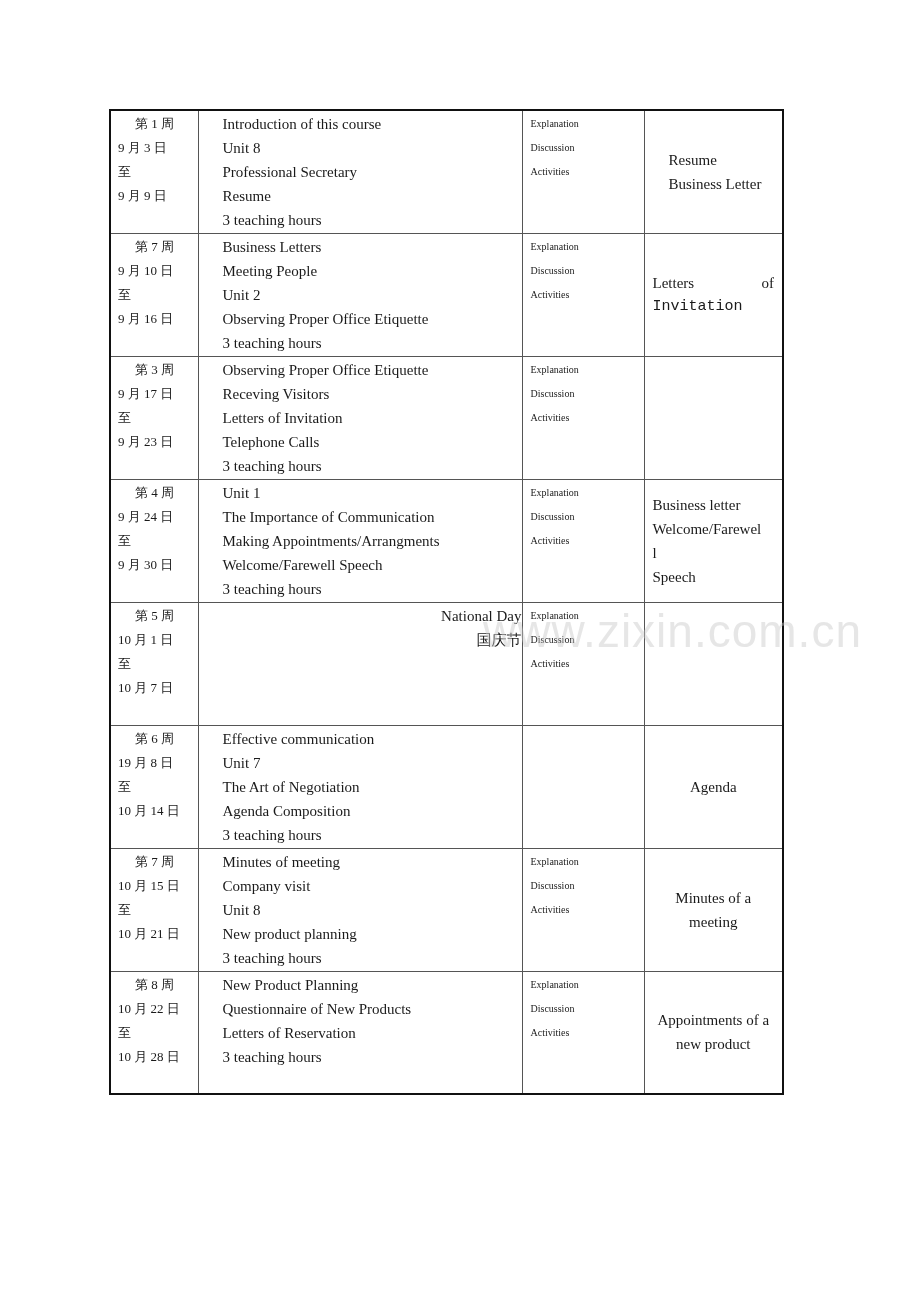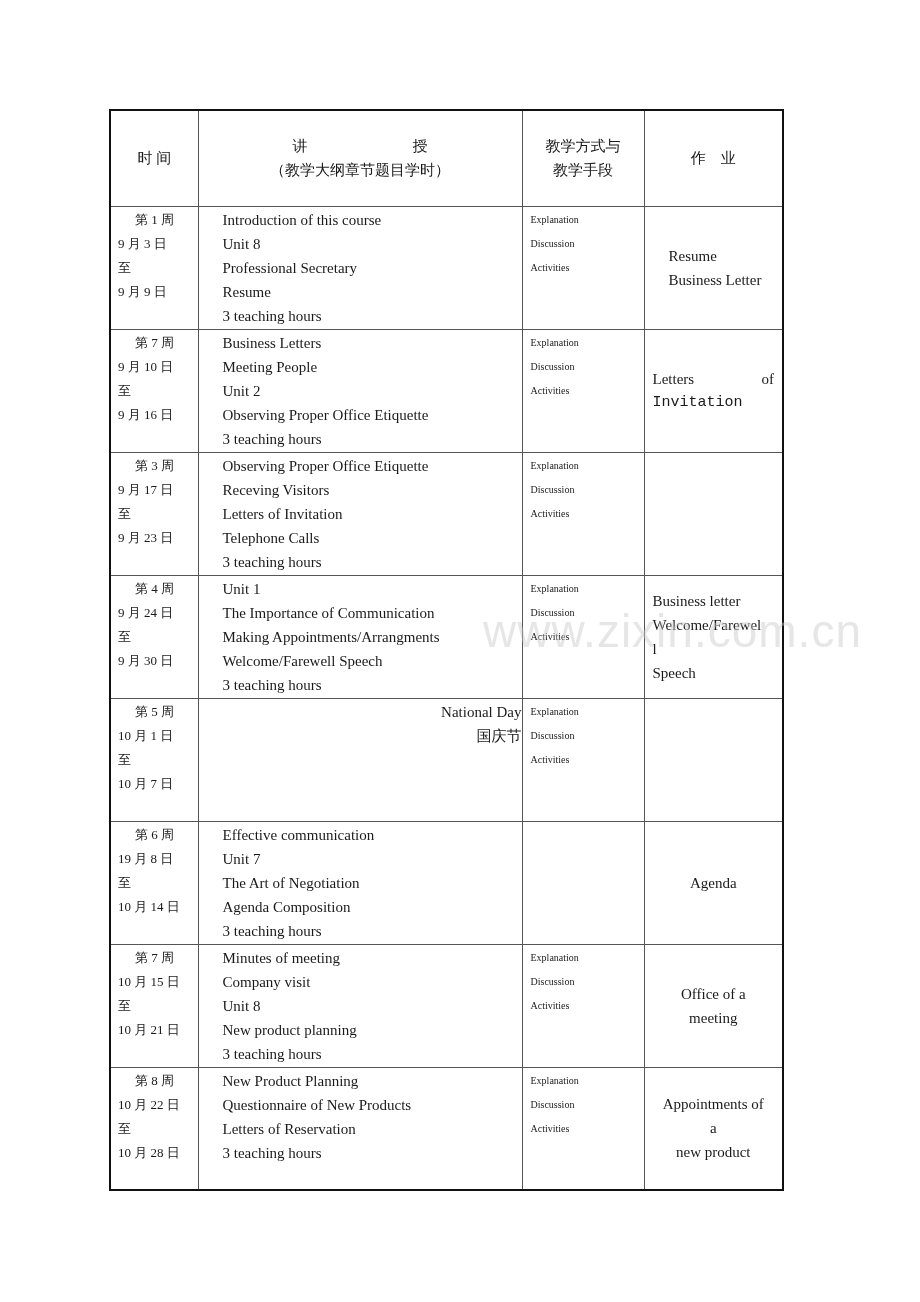--- a/index.html
+++ b/index.html
@@ -15,47 +15,35 @@
   .time-cell .wk { padding-left: 17px; }
   .lect { font-size: 15px; line-height: 24px; padding: 1px 0 0 24px !important; }
   .lect.nd { padding-left: 16px !important; text-align: right; }
   .lect .zh { padding-left: 9px; }
   .method { font-size: 10px; line-height: 24px; padding: 1px 0 0 8px !important; }
   .hw { font-size: 15px; line-height: 24px; vertical-align: middle !important; }
   .hw.left { padding: 0 8px 0 24px !important; text-align: left; }
   .hw.justify { padding: 0 8px 0 8px !important; text-align: justify; text-align-last: justify; }
   .hw.justify .last { text-align-last: left; display: block; font-family: Liberation Mono, monospace; }
   .hw.plain { padding: 0 8px 0 8px !important; text-align: left; word-break: break-all; }
-  .hw.center { text-align: center; padding: 0 18px !important; }
+  .hw.center { text-align: center; padding: 0 6px !important; }
   .line { display: block; white-space: nowrap; }
   .hw .line { white-space: normal; }
 </style>
 </head>
 <body>
 
 <table class="schedule">
   <colgroup>
       <col class="c1">
       <col class="c2">
       <col class="c3">
       <col class="c4">
     </colgroup>
   <tbody>
-      <tr class="head">
-    <th><span>时 间</span></th>
-    <th>
-      <span class="line">讲　　　　　　　授</span>
-      <span class="line">（教学大纲章节题目学时）</span>
-    </th>
-    <th>
-      <span class="line">教学方式与</span>
-      <span class="line">教学手段</span>
-    </th>
-    <th><span>作　业</span></th>
-  </tr>
 
   <tr class="week">
     <td class="time-cell">
       <span class="line wk">第 1 周</span>
       <span class="line">9 月 3 日</span>
       <span class="line">至</span>
       <span class="line">9 月 9 日</span>
     </td>
     <td class="lect">
       <span class="line">Introduction of this course</span>
@@ -201,21 +189,21 @@
       <span class="line">Unit 8</span>
       <span class="line">New product planning</span>
       <span class="line">3 teaching hours</span>
     </td>
     <td class="method">
       <span class="line">Explanation</span>
       <span class="line">Discussion</span>
       <span class="line">Activities</span>
     </td>
     <td class="hw center">
-      <span class="line">Office of a</span>
+      <span class="line">Minutes of a</span>
       <span class="line">meeting</span>
     </td>
   </tr>
 
   <tr class="week">
     <td class="time-cell">
       <span class="line wk">第 8 周</span>
       <span class="line">10 月 22 日</span>
       <span class="line">至</span>
       <span class="line">10 月 28 日</span>

